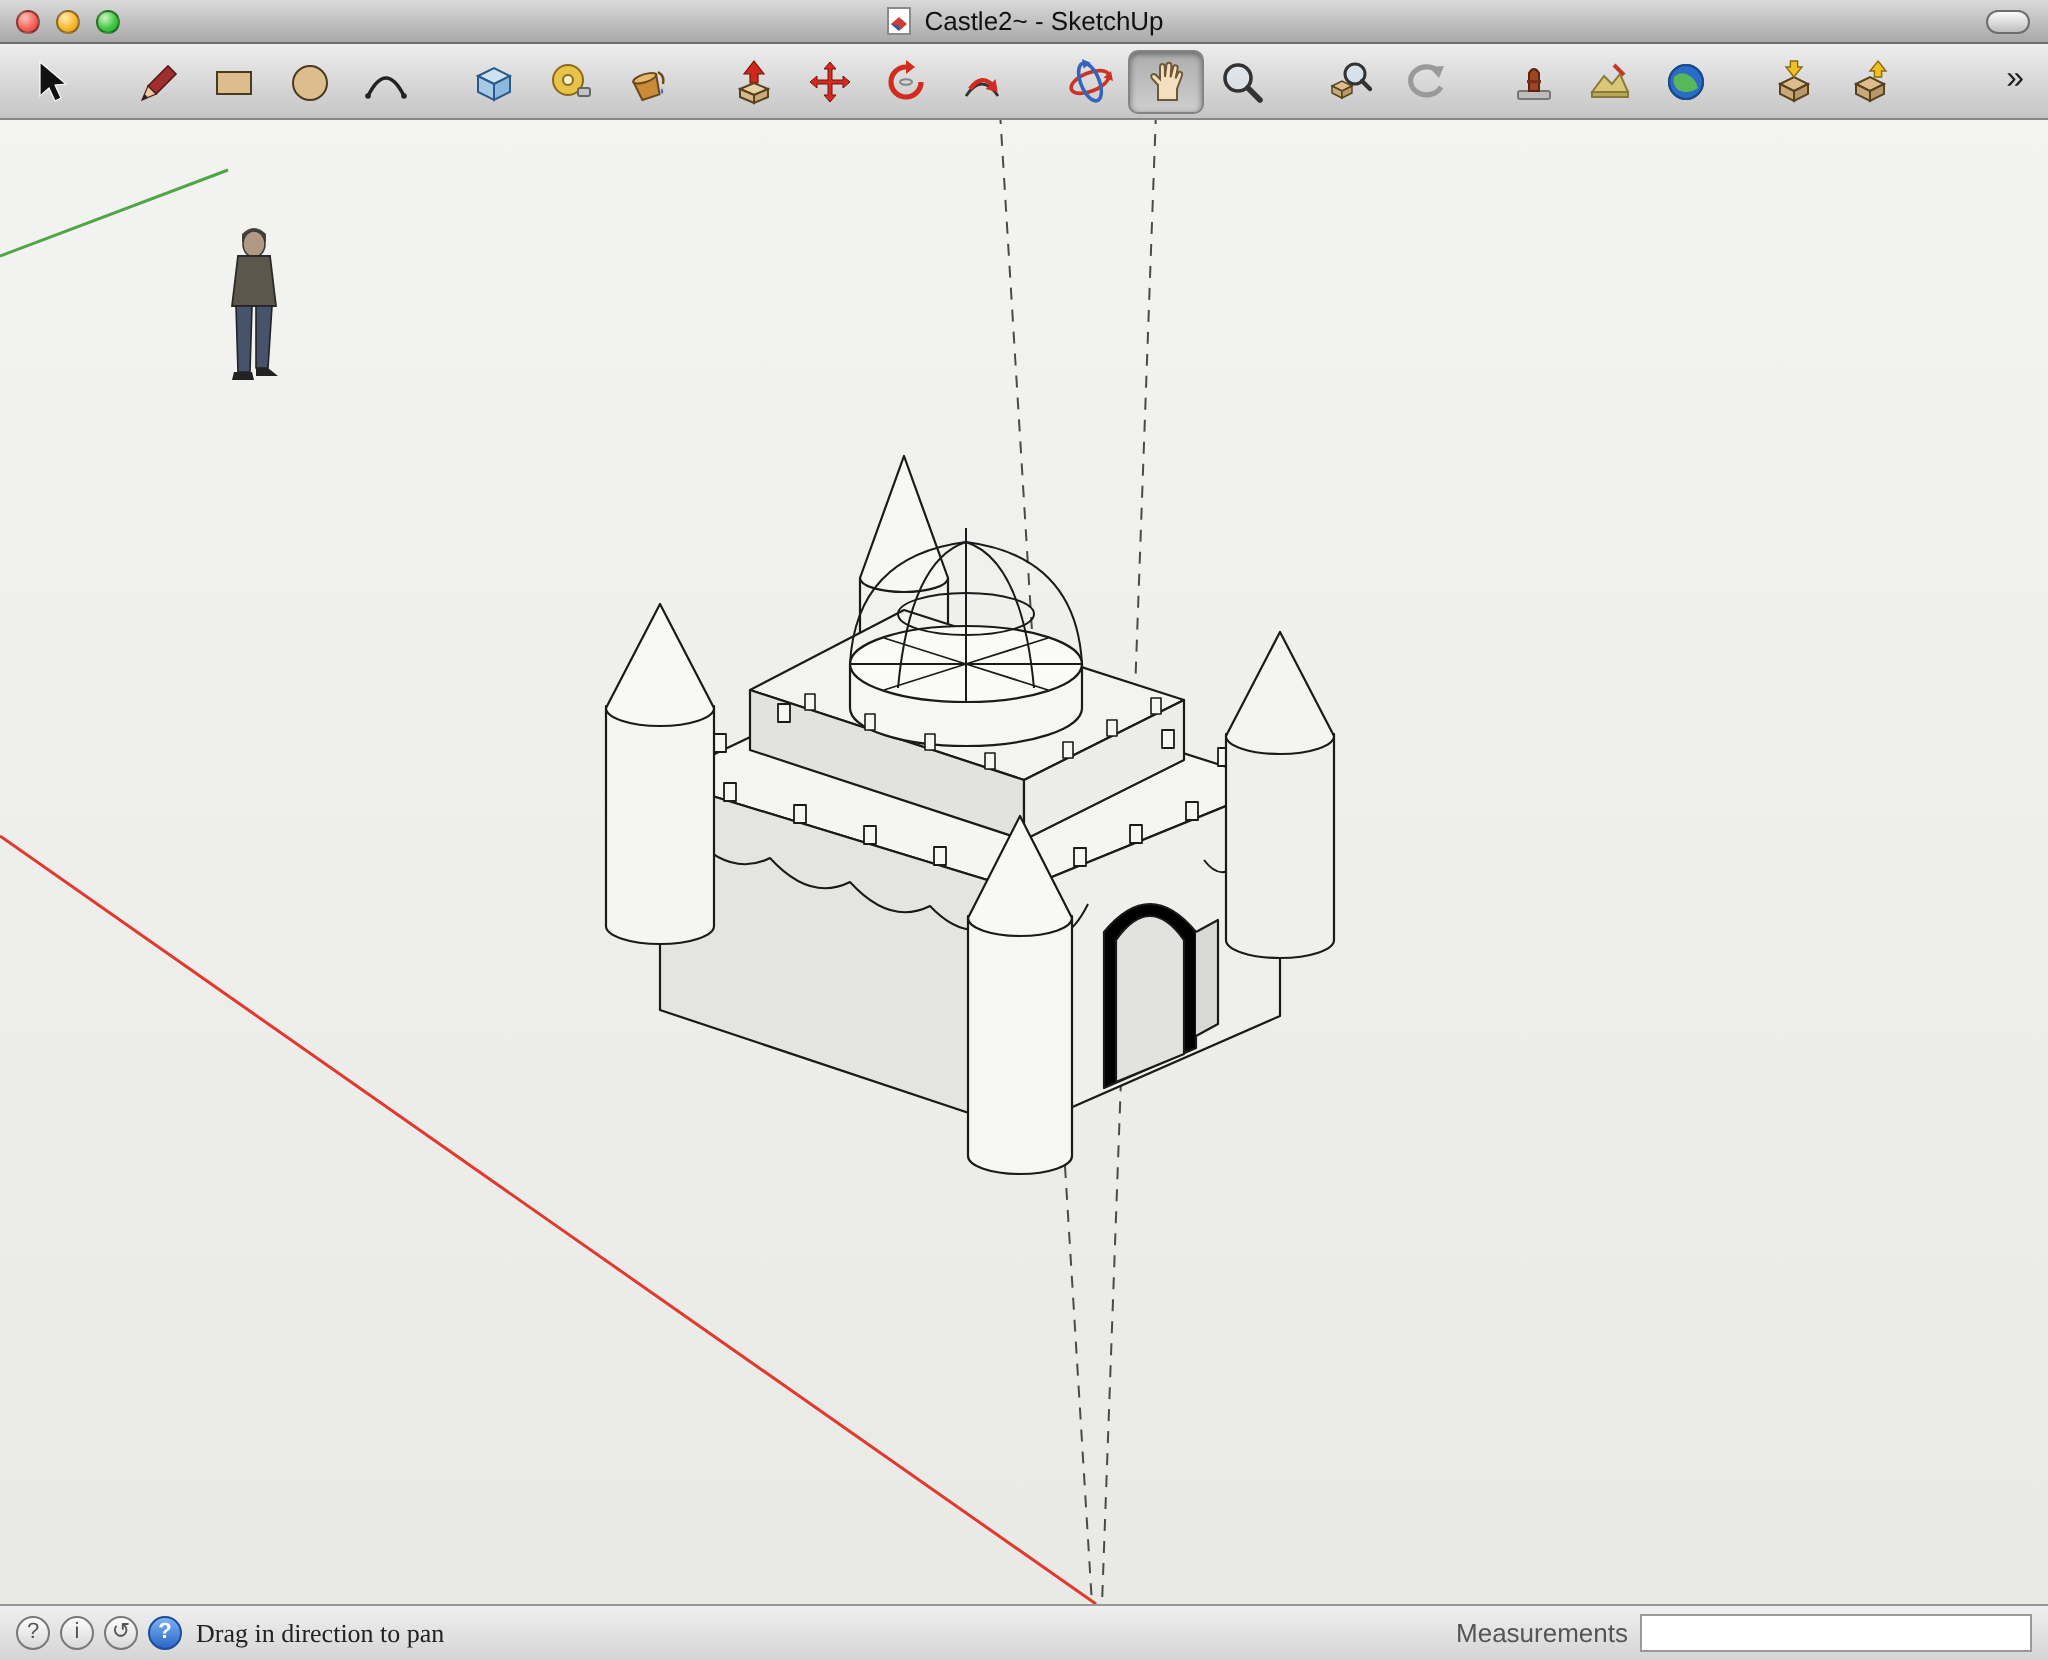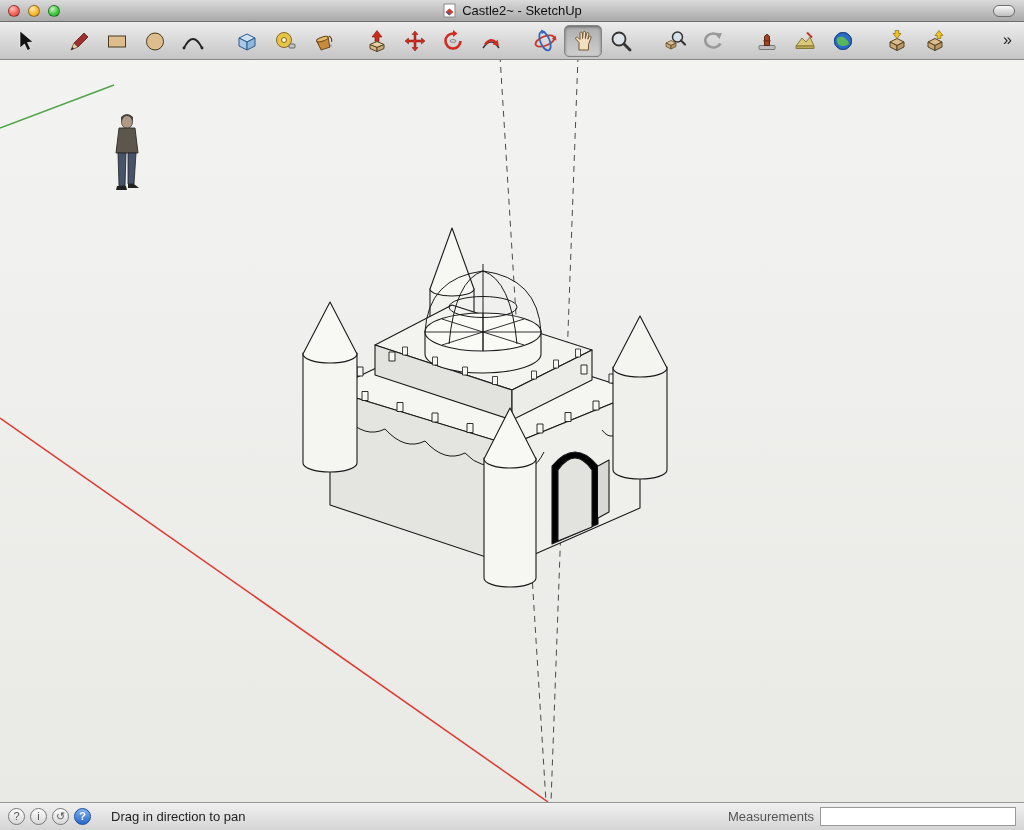--- a/index.html
+++ b/index.html
@@ -37,21 +37,21 @@
   .viewport svg { position:absolute; left:0; top:0; }
 
   
   .statusbar { height:28px; flex:0 0 28px; background:linear-gradient(#f0f0f0,#d5d5d5);
                border-top:1px solid #979797; display:flex; align-items:center; padding:0 8px;
                font-size:13px; color:#222; }
   .sb-icon { width:17px; height:17px; border-radius:50%; border:1px solid #787878; color:#555;
              font-size:11px; line-height:1; display:flex; align-items:center; justify-content:center;
              margin-right:5px; background:linear-gradient(#fdfdfd,#d8d8d8); }
   .sb-icon.help { background:linear-gradient(#7fb2f2,#2a67c9); color:#fff; border-color:#1c4c9c; font-weight:bold; }
-  .status-text { margin-left:15px; }
+  .status-text { margin-left:2px;font-family:Liberation Serif, serif; }
   .measure { margin-left:auto; display:flex; align-items:center; gap:6px; color:#555;justify-content:space-between; }
   .measure input { width:196px; height:19px; border:1px solid #999; background:#fff;
                    font:12px "Liberation Sans", sans-serif; padding:0 4px; }
 </style>
 </head>
 <body>
 
 <div class="window">
 
   <div class="titlebar">

